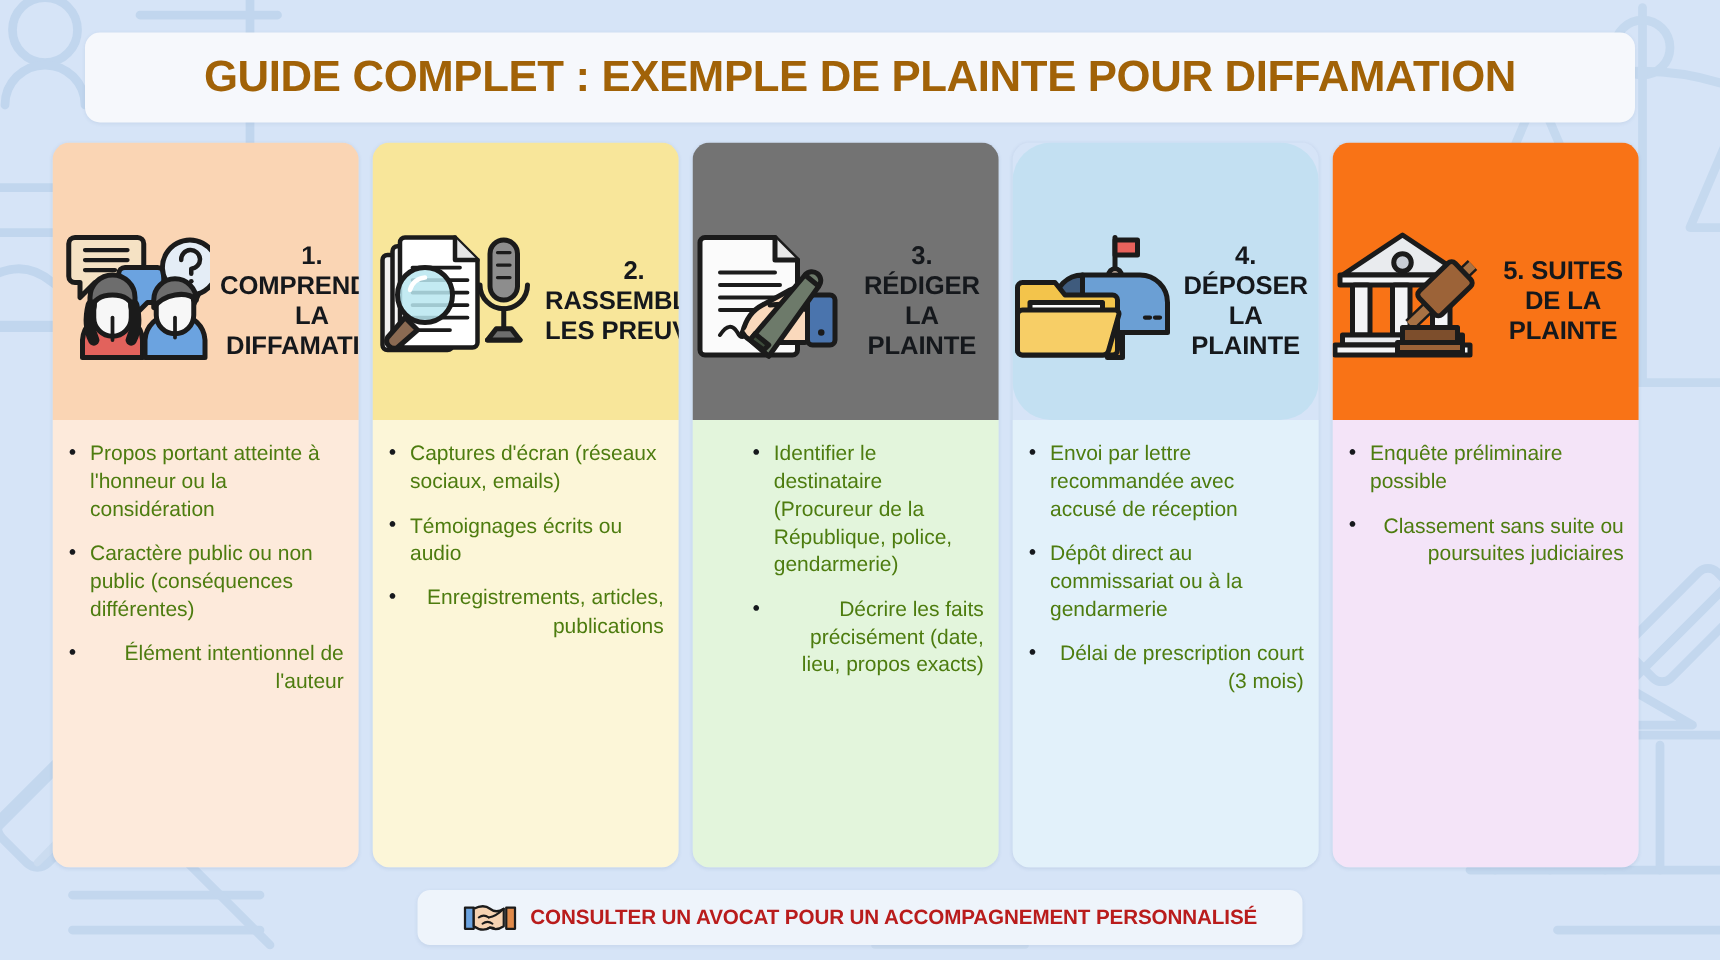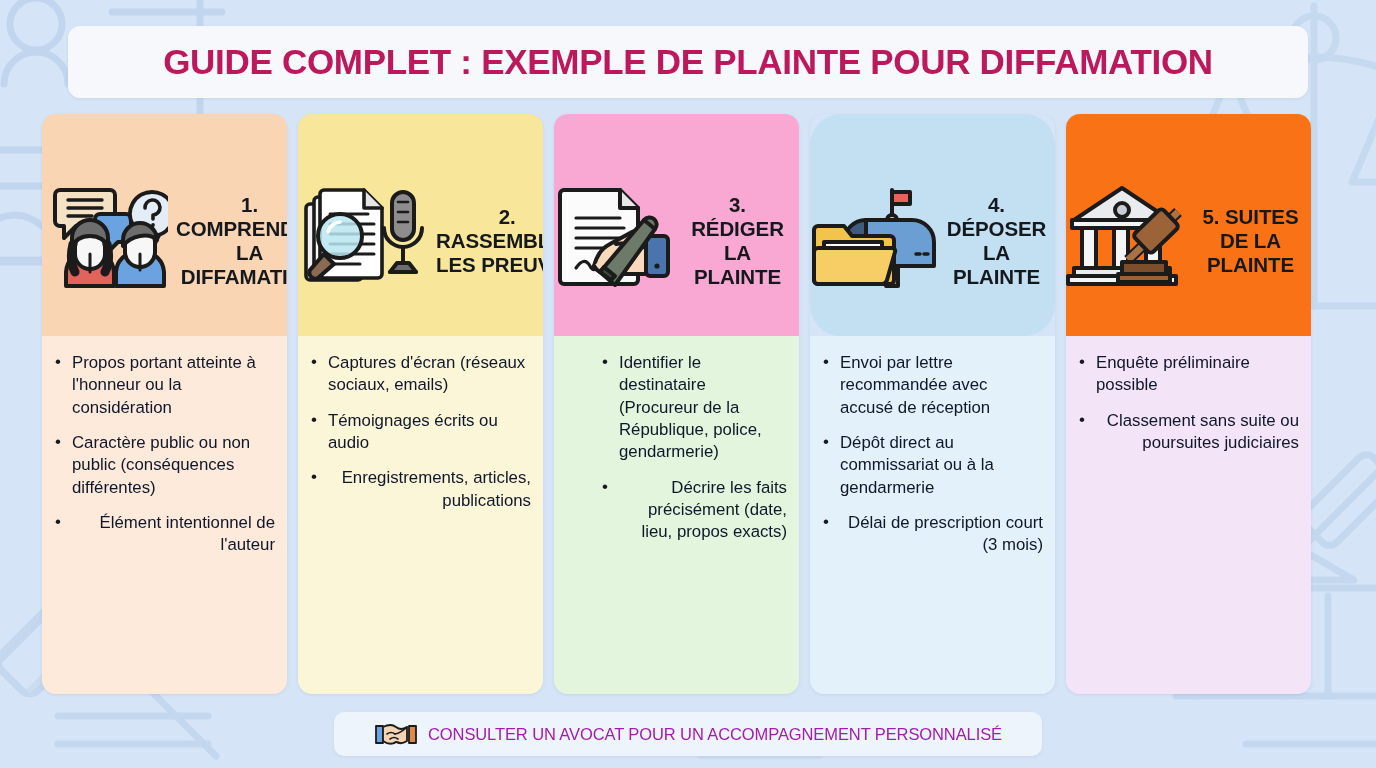--- a/index.html
+++ b/index.html
@@ -36,21 +36,21 @@
     border-radius: 12px;
     display: flex;
     align-items: center;
     justify-content: center;
     z-index: 5;
     box-shadow: 0 1px 3px rgba(80,110,150,0.10);
   }
   #title-text {
     font-size: 35px;
     font-weight: bold;
-    color: #be185d;
+    color: #a16207;
     letter-spacing: -0.3px;
     white-space: nowrap;
     font-stretch: condensed;
     transform: scaleX(1.0);
   }
 
   
   #cards {
     position: absolute;
     left: 42px;
@@ -104,21 +104,21 @@
 
   .card-body ul {
     list-style: none;
   }
 
   .card-body li {
     position: relative;
     padding-left: 20px;
     font-size: 16.8px;
     line-height: 1.33;
-    color: #0f172a;
+    color: #4d7c0f;
     margin-bottom: 13px;
   }
   .card-body li::before {
     content: "\2022";
     position: absolute;
     left: 3px;
     top: -1px;
     font-size: 17px;
     color: #16191d;
   }
@@ -137,22 +137,22 @@
     border-radius: 10px;
     display: flex;
     align-items: center;
     justify-content: center;
     gap: 10px;
     z-index: 5;
     box-shadow: 0 1px 3px rgba(80,110,150,0.10);
   }
   #footer-text {
     font-size: 16.5px;
-    font-weight: normal;
-    color: #a21caf;
+    font-weight: bold;
+    color: #b91c1c;
     letter-spacing: -0.1px;
     white-space: nowrap;
   }
   #footer-icon { display: flex; align-items: center; }
 </style>
 </head>
 <body style="background: rgb(214, 228, 247);">
 
 <svg id="bg-watermark" viewBox="0 0 1376 768" xmlns="http://www.w3.org/2000/svg">
   <rect x="0" y="0" width="1376" height="768" fill="#d6e4f7"></rect>
@@ -277,21 +277,21 @@
     <div class="card-body" style="background: rgb(252, 246, 216);">
       <ul>
         <li>Captures d'écran (réseaux sociaux, emails)</li>
         <li>Témoignages écrits ou audio</li>
         <li>Enregistrements, articles, publications</li>
       </ul>
     </div>
   </div>
 
   <div class="card">
-    <div class="card-head" style="background: #f9a8d4;">
+    <div class="card-head" style="background: #737373;">
       <div class="card-icon">
         <svg width="122" height="104" viewBox="0 0 122 104" xmlns="http://www.w3.org/2000/svg">
           <g stroke="#1b1b1b" stroke-width="4" stroke-linejoin="round" stroke-linecap="round">
             <path d="M10 6 h56 l18 18 v72 a4 4 0 0 1 -4 4 h-70 a4 4 0 0 1 -4 -4 v-86 a4 4 0 0 1 4 -4 z" fill="#fbfbfb"></path>
             <path d="M66 6 v18 h18" fill="#e8e8e8"></path>
             <path d="M22 34 h44 M22 44 h48 M22 54 h48 M22 64 h36" stroke-width="3.2"></path>
             <path d="M22 84 q8 -12 14 -2 q4 8 10 -2 q4 -6 10 2" stroke-width="3.2" fill="none"></path>
           </g>
           <g stroke="#1b1b1b" stroke-width="4" stroke-linejoin="round" stroke-linecap="round">
             <path d="M40 82 q4 -16 16 -22 l22 -12 q8 -4 12 2 q4 6 -2 11 l-18 16" fill="#fad9bc"></path>

